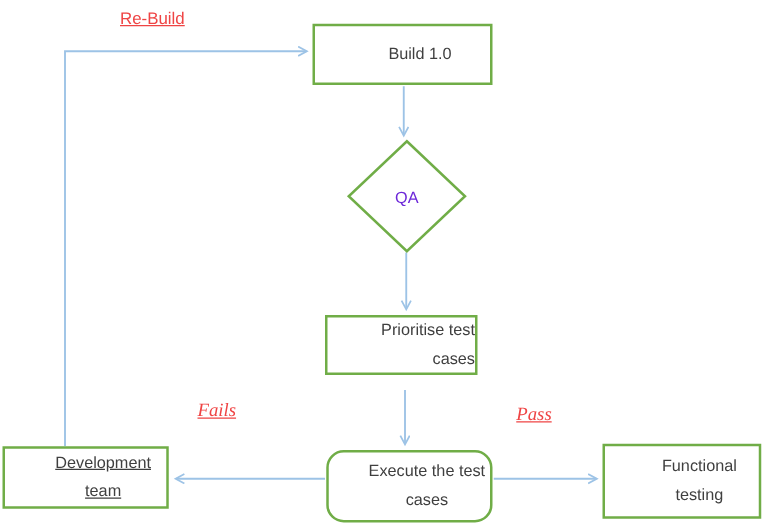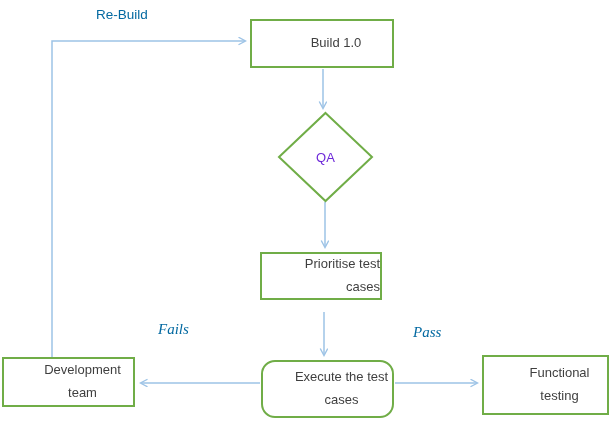--- a/index.html
+++ b/index.html
@@ -27,36 +27,37 @@
     justify-content: center;
     text-align: center;
     color: #3f3f3f;
     font-size: 13px;
     line-height: 1.75;
     padding-left: 28px;
   }
   .node-build       { left: 250px; top: 19px;  width: 144px; height: 49px; }
   .node-prioritise  { left: 260px; top: 252px; width: 122px; height: 48px; align-items: flex-end; }
   .node-execute     { left: 261px; top: 360px; width: 133px; height: 58px; border-radius: 14px; }
-  .node-development { left: 2px;   top: 357px; width: 133px; height: 50px; }
+  .node-development { left: 2px;   top: 357px; width: 133px; height: 50px; text-decoration: underline; }
   .node-functional  { left: 482px; top: 355px; width: 127px; height: 60px; }
   .qa-label {
     position: absolute;
     left: 300px; top: 148px;
     width: 51px; height: 18px;
     display: flex;
     align-items: center;
     justify-content: center;
     color: #6d28d9;
     font-size: 13px;
   }
   .edge-label {
     position: absolute;
-    color: #0369a1;
+    color: #ef4444;
     white-space: nowrap;
+    text-decoration: underline;
   }
   .label-rebuild {
     left: 96px; top: 7px;
     font-size: 13.5px;
   }
   .label-fails {
     left: 158px; top: 321px;
     font-family: "Liberation Serif", serif;
     font-style: italic;
     font-size: 15px;

